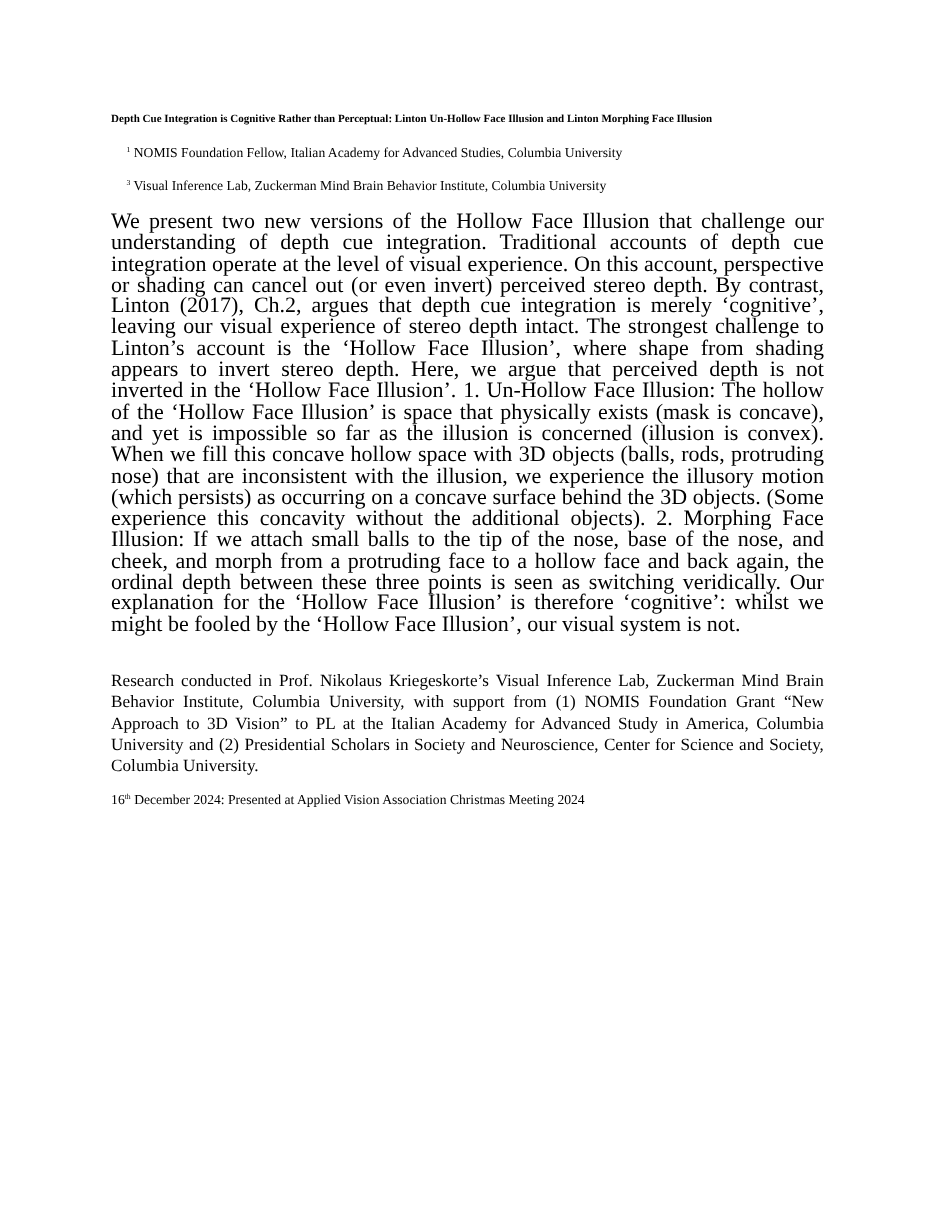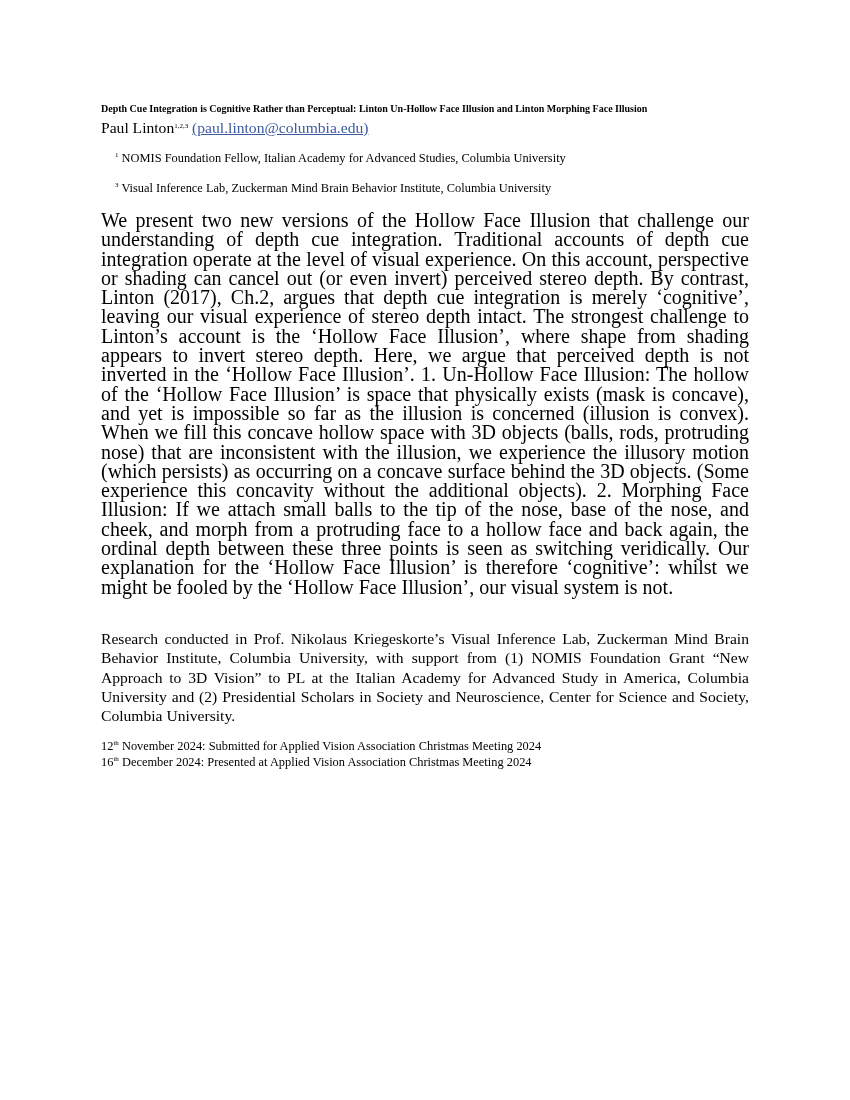--- a/index.html
+++ b/index.html
@@ -16,28 +16,26 @@
   .funding { margin-top: 32px; font-size: 15.6px; line-height: 19.3px; text-align: justify; }
   .dates { margin-top: 14px; }
   .date { font-size: 12.4px; line-height: 15.5px; margin: 0; }
   p { margin: 0; }
 </style>
 </head>
 <body>
 
 <div class="page">
   <h1 class="title">Depth Cue Integration is Cognitive Rather than Perceptual: Linton Un-Hollow Face Illusion and Linton Morphing Face Illusion</h1>
-  <p class="author"><span>Paul Linton</span><sup>1,2,3</sup> <a class="email" title="paul.linton@columbia.edu">(paul.linton@columbia.edu)</a></p>
 
   <div class="affils">
     <p class="affil"><sup>1</sup> <span>NOMIS Foundation Fellow, Italian Academy for Advanced Studies, Columbia University</span></p>
     <p class="affil"><sup>3</sup> <span>Visual Inference Lab, Zuckerman Mind Brain Behavior Institute, Columbia University</span></p>
   </div>
 
   <p class="abstract">We present two new versions of the Hollow Face Illusion that challenge our understanding of depth cue integration. Traditional accounts of depth cue integration operate at the level of visual experience. On this account, perspective or shading can cancel out (or even invert) perceived stereo depth. By contrast, Linton (2017), Ch.2, argues that depth cue integration is merely ‘cognitive’, leaving our visual experience of stereo depth intact. The strongest challenge to Linton’s account is the ‘Hollow Face Illusion’, where shape from shading appears to invert stereo depth. Here, we argue that perceived depth is not inverted in the ‘Hollow Face Illusion’. 1. Un-Hollow Face Illusion: The hollow of the ‘Hollow Face Illusion’ is space that physically exists (mask is concave), and yet is impossible so far as the illusion is concerned (illusion is convex). When we fill this concave hollow space with 3D objects (balls, rods, protruding nose) that are inconsistent with the illusion, we experience the illusory motion (which persists) as occurring on a concave surface behind the 3D objects. (Some experience this concavity without the additional objects). 2. Morphing Face Illusion: If we attach small balls to the tip of the nose, base of the nose, and cheek, and morph from a protruding face to a hollow face and back again, the ordinal depth between these three points is seen as switching veridically. Our explanation for the ‘Hollow Face Illusion’ is therefore ‘cognitive’: whilst we might be fooled by the ‘Hollow Face Illusion’, our visual system is not.</p>
 
   <p class="funding">Research conducted in Prof. Nikolaus Kriegeskorte’s Visual Inference Lab, Zuckerman Mind Brain Behavior Institute, Columbia University, with support from (1) NOMIS Foundation Grant “New Approach to 3D Vision” to PL at the Italian Academy for Advanced Study in America, Columbia University and (2) Presidential Scholars in Society and Neuroscience, Center for Science and Society, Columbia University.</p>
 
   <div class="dates">
-    <p class="date"><span>12</span><sup>th</sup><span> November 2024: Submitted for Applied Vision Association Christmas Meeting 2024</span></p>
     <p class="date"><span>16</span><sup>th</sup><span> December 2024: Presented at Applied Vision Association Christmas Meeting 2024</span></p>
   </div>
 </div>
 
 </body></html>

